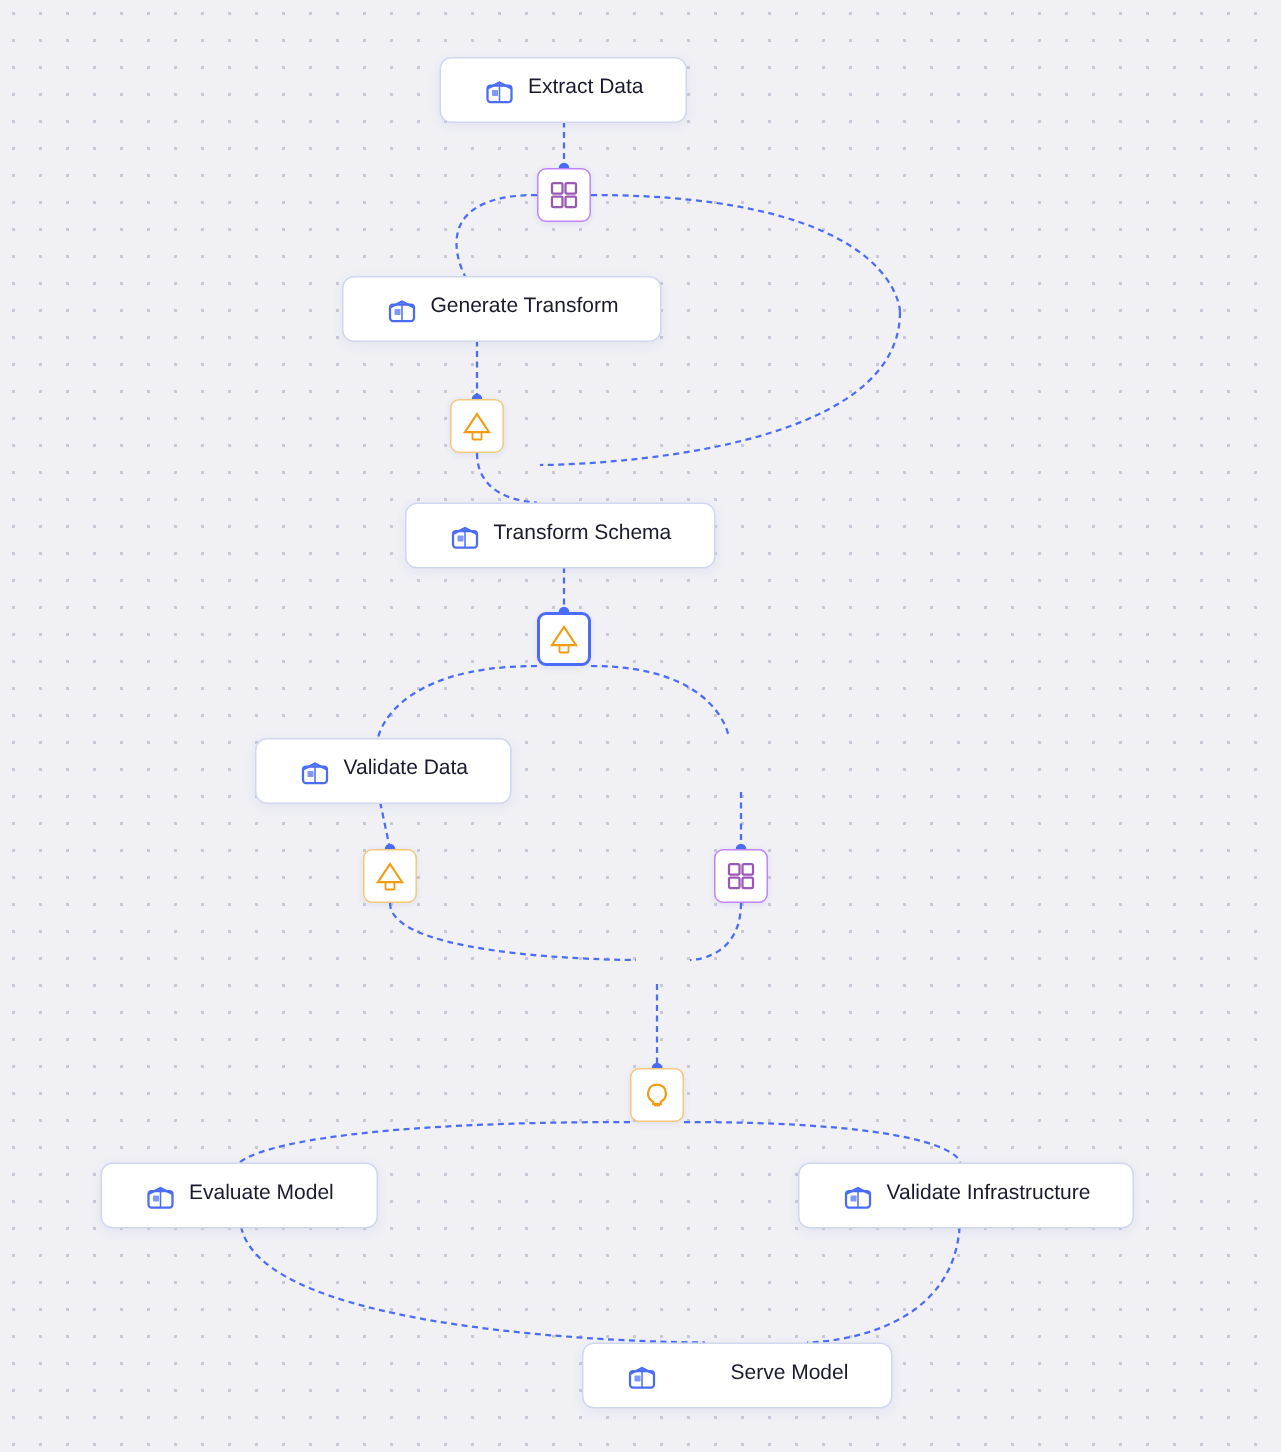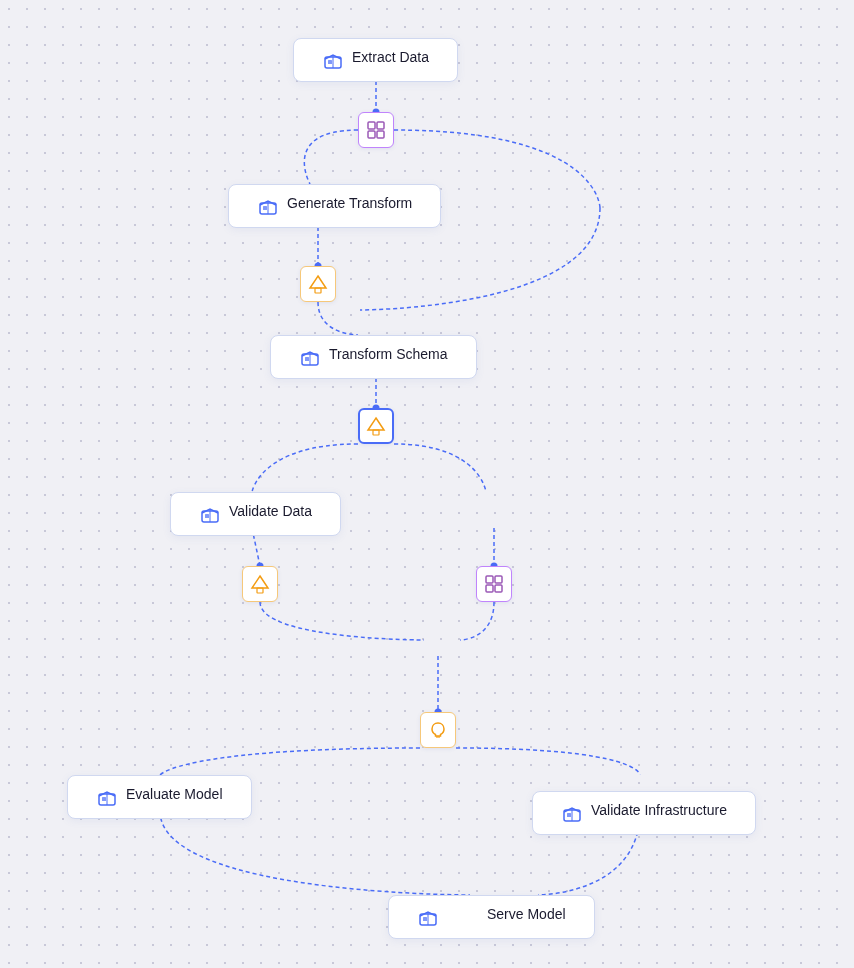--- a/index.html
+++ b/index.html
@@ -164,21 +164,21 @@
   <div class="node" style="left:41px; top:775px;margin-left:26px;">
     <svg class="node-icon" viewBox="0 0 22 22">
       <rect x="3" y="8" width="16" height="11" rx="2" fill="none" stroke="#4a6cf7" stroke-width="1.5"></rect>
       <path d="M3 10 L11 6 L19 10" fill="none" stroke="#4a6cf7" stroke-width="1.5"></path>
       <line x1="11" y1="6" x2="11" y2="19" stroke="#4a6cf7" stroke-width="1"></line>
       <rect x="6" y="11" width="4" height="4" rx="0.5" fill="#4a6cf7" opacity="0.7"></rect>
     </svg>
     <span class="node-label">Evaluate Model</span>
   </div>
 
-  <div class="node" style="left:532px; top:775px;margin-top:16px;">
+  <div class="node" style="left:532px; top:775px;">
     <svg class="node-icon" viewBox="0 0 22 22">
       <rect x="3" y="8" width="16" height="11" rx="2" fill="none" stroke="#4a6cf7" stroke-width="1.5"></rect>
       <path d="M3 10 L11 6 L19 10" fill="none" stroke="#4a6cf7" stroke-width="1.5"></path>
       <line x1="11" y1="6" x2="11" y2="19" stroke="#4a6cf7" stroke-width="1"></line>
       <rect x="6" y="11" width="4" height="4" rx="0.5" fill="#4a6cf7" opacity="0.7"></rect>
     </svg>
     <span class="node-label">Validate Infrastructure</span>
   </div>
 
   <div class="node" style="left:388px; top:895px;gap:48px;">

